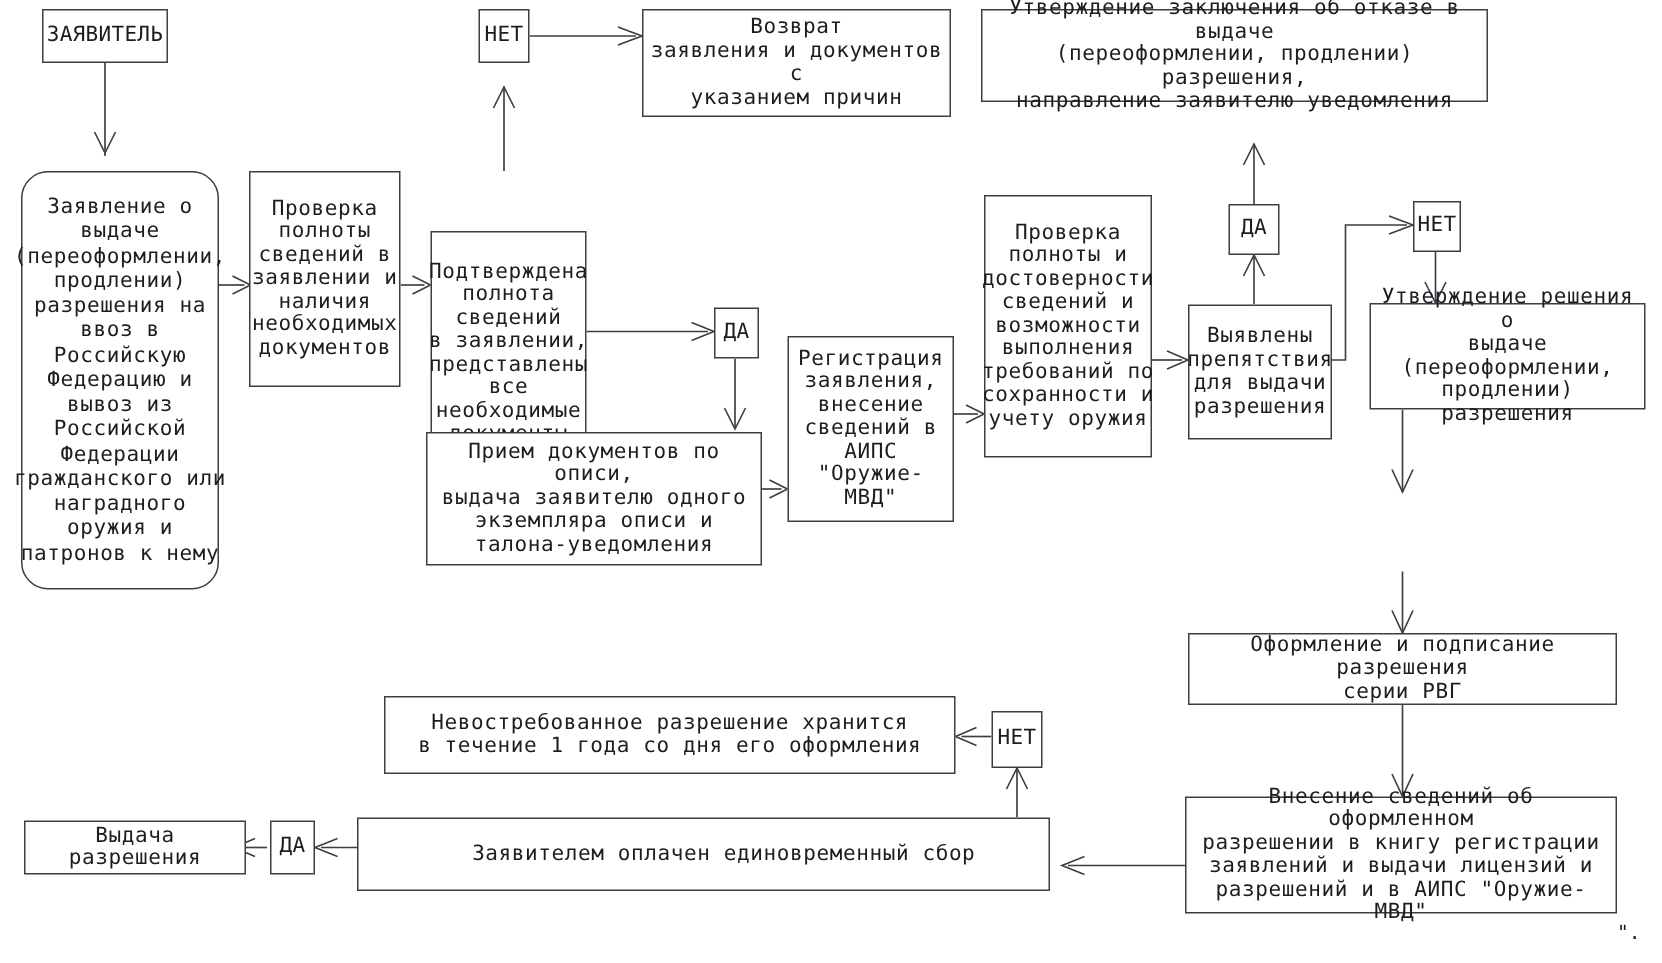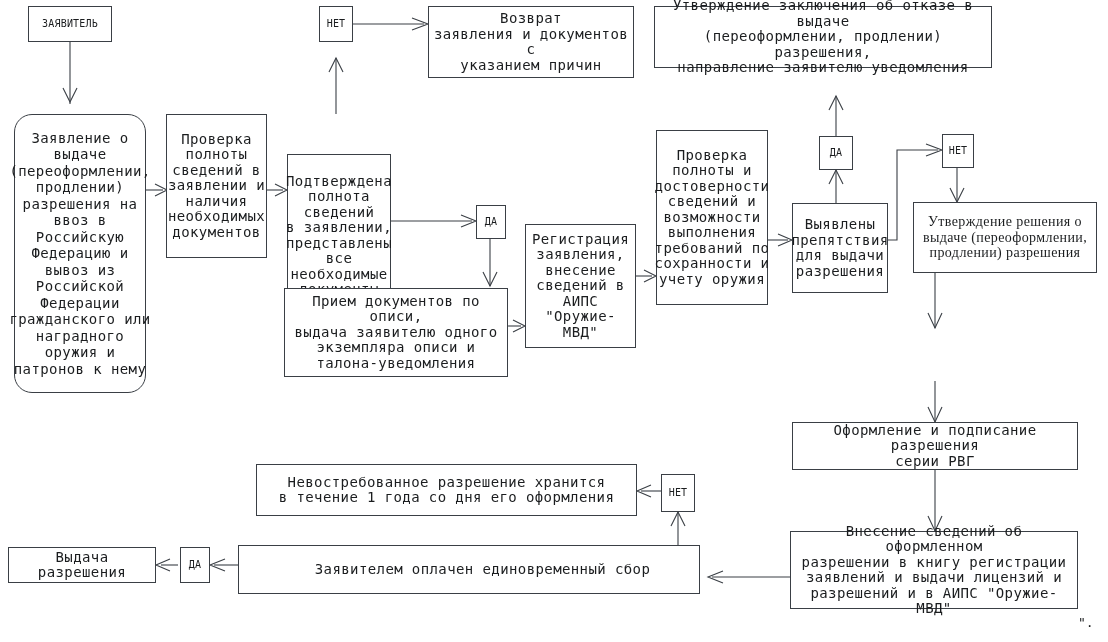--- a/index.html
+++ b/index.html
@@ -26,21 +26,21 @@
     text-align: center;
     color: #1b1d1f;
     font-size: 14px;
     line-height: 15.5px;
     letter-spacing: 0.4px;
     white-space: pre-line;
     padding: 2px 3px;
     z-index: 3;
   }
   .node.small {
-    font-size: 10px;
+    font-size: 14px;
     letter-spacing: 0.2px;
     padding: 0;
   }
   .node.tall {
     line-height: 16.5px;
     border-radius: 18px;
   }
   svg#wires {
     position: absolute;
     left: 0; top: 0;
@@ -206,21 +206,21 @@
 
   <div class="node small" style="left:819px; top:136px; width:34px; height:34px;">ДА</div>
 
   <div class="node" style="left:792px; top:203px; width:96px; height:90px;">Выявлены
 препятствия
 для выдачи
 разрешения</div>
 
   <div class="node small" style="left:942px; top:134px; width:32px; height:34px;">НЕТ</div>
 
-  <div class="node" style="left:913px; top:202px; width:184px; height:71px;font-family:Liberation Serif, serif;">Утверждение решения о
+  <div class="node" style="left:913px; top:202px; width:184px; height:71px;">Утверждение решения о
 выдаче (переоформлении,
 продлении) разрешения</div>
 
 
   <div class="node" style="left:792px; top:422px; width:286px; height:48px;">Оформление и подписание разрешения
 серии РВГ</div>
 
   <div class="node" style="left:790px; top:531px; width:288px; height:78px;">Внесение сведений об оформленном
 разрешении в книгу регистрации
 заявлений и выдачи лицензий и
@@ -228,17 +228,17 @@
 
   <div class="node" style="left:238px; top:545px; width:462px; height:49px;padding-left:30px;">Заявителем оплачен единовременный сбор</div>
 
   <div class="node small" style="left:661px; top:474px; width:34px; height:38px;">НЕТ</div>
 
   <div class="node" style="left:256px; top:464px; width:381px; height:52px;">Невостребованное разрешение хранится
 в течение 1 года со дня его оформления</div>
 
   <div class="node small" style="left:180px; top:547px; width:30px; height:36px;">ДА</div>
 
-  <div class="node" style="left:8px; top:547px; width:148px; height:36px;">Выдача разрешения</div>
+  <div class="node" style="left:16px; top:547px; width:148px; height:36px;">Выдача разрешения</div>
 
   <div class="corner-mark" style="left:1078px; top:615px;">".</div>
 
 </div>
 
 </body></html>

